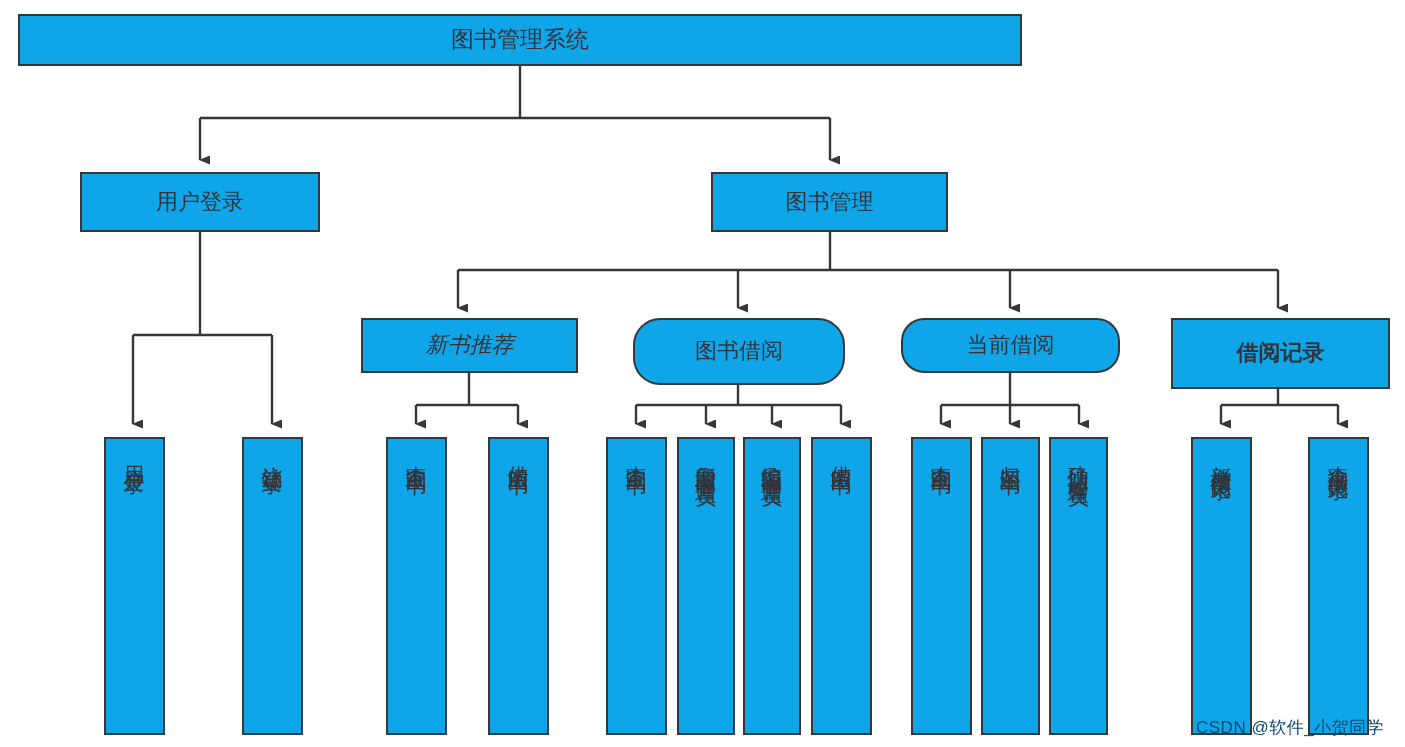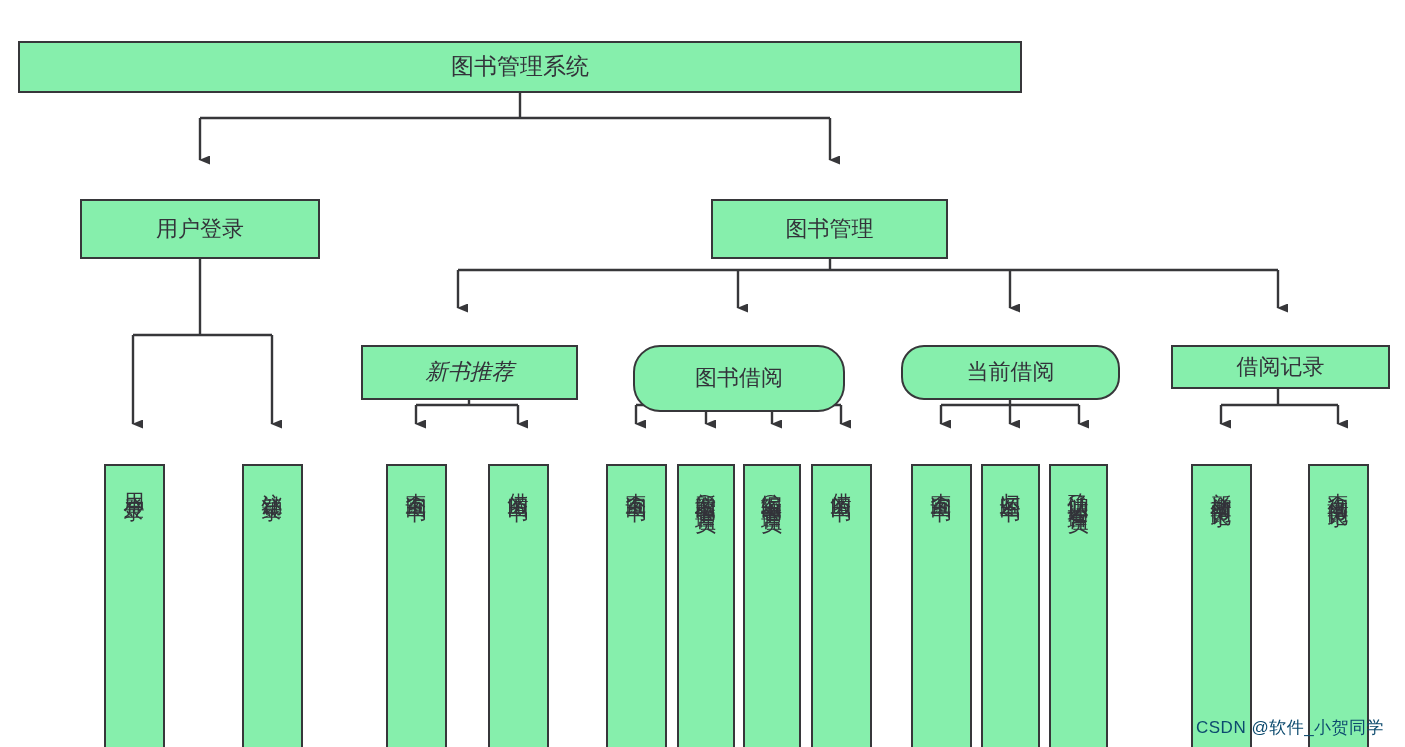--- a/index.html
+++ b/index.html
@@ -21,27 +21,26 @@
     position: absolute;
     left: 0;
     top: 0;
     width: 1405px;
     height: 747px;
     pointer-events: none;
   }
   .node {
     position: absolute;
     box-sizing: border-box;
-    background: #86efac;
+    background: #0ea5e9;
     border: 2px solid #37373a;
     display: flex;
     align-items: center;
     justify-content: center;
     overflow: hidden;
-    margin-top: 27px;
   }
   .node .label {
     color: #33333a;
     text-align: center;
     line-height: 1.12;
     white-space: nowrap;
   }
   .node.horiz .label {
     font-size: 22px;
   }
@@ -135,21 +134,21 @@
 
   <div class="node horiz" style="left:361px; top:318px; width:217px; height:55px;font-style:italic;">
     <span class="label">新书推荐</span>
   </div>
   <div class="node horiz" style="left:633px; top:318px; width:212px; height:67px;border-radius:27px;">
     <span class="label">图书借阅</span>
   </div>
   <div class="node horiz" style="left:901px; top:318px; width:219px; height:55px;border-radius:23px;">
     <span class="label">当前借阅</span>
   </div>
-  <div class="node horiz" style="left:1171px; top:318px; width:219px; height:44px;">
+  <div class="node horiz" style="left:1171px; top:318px; width:219px; height:71px;font-weight:bold;">
     <span class="label">借阅记录</span>
   </div>
 
   <div class="node vert" style="left:104px; top:437px; width:61px; height:298px;">
     <span class="label">用户登录</span>
   </div>
   <div class="node vert" style="left:242px; top:437px; width:61px; height:298px;">
     <span class="label">注销登录</span>
   </div>
 

